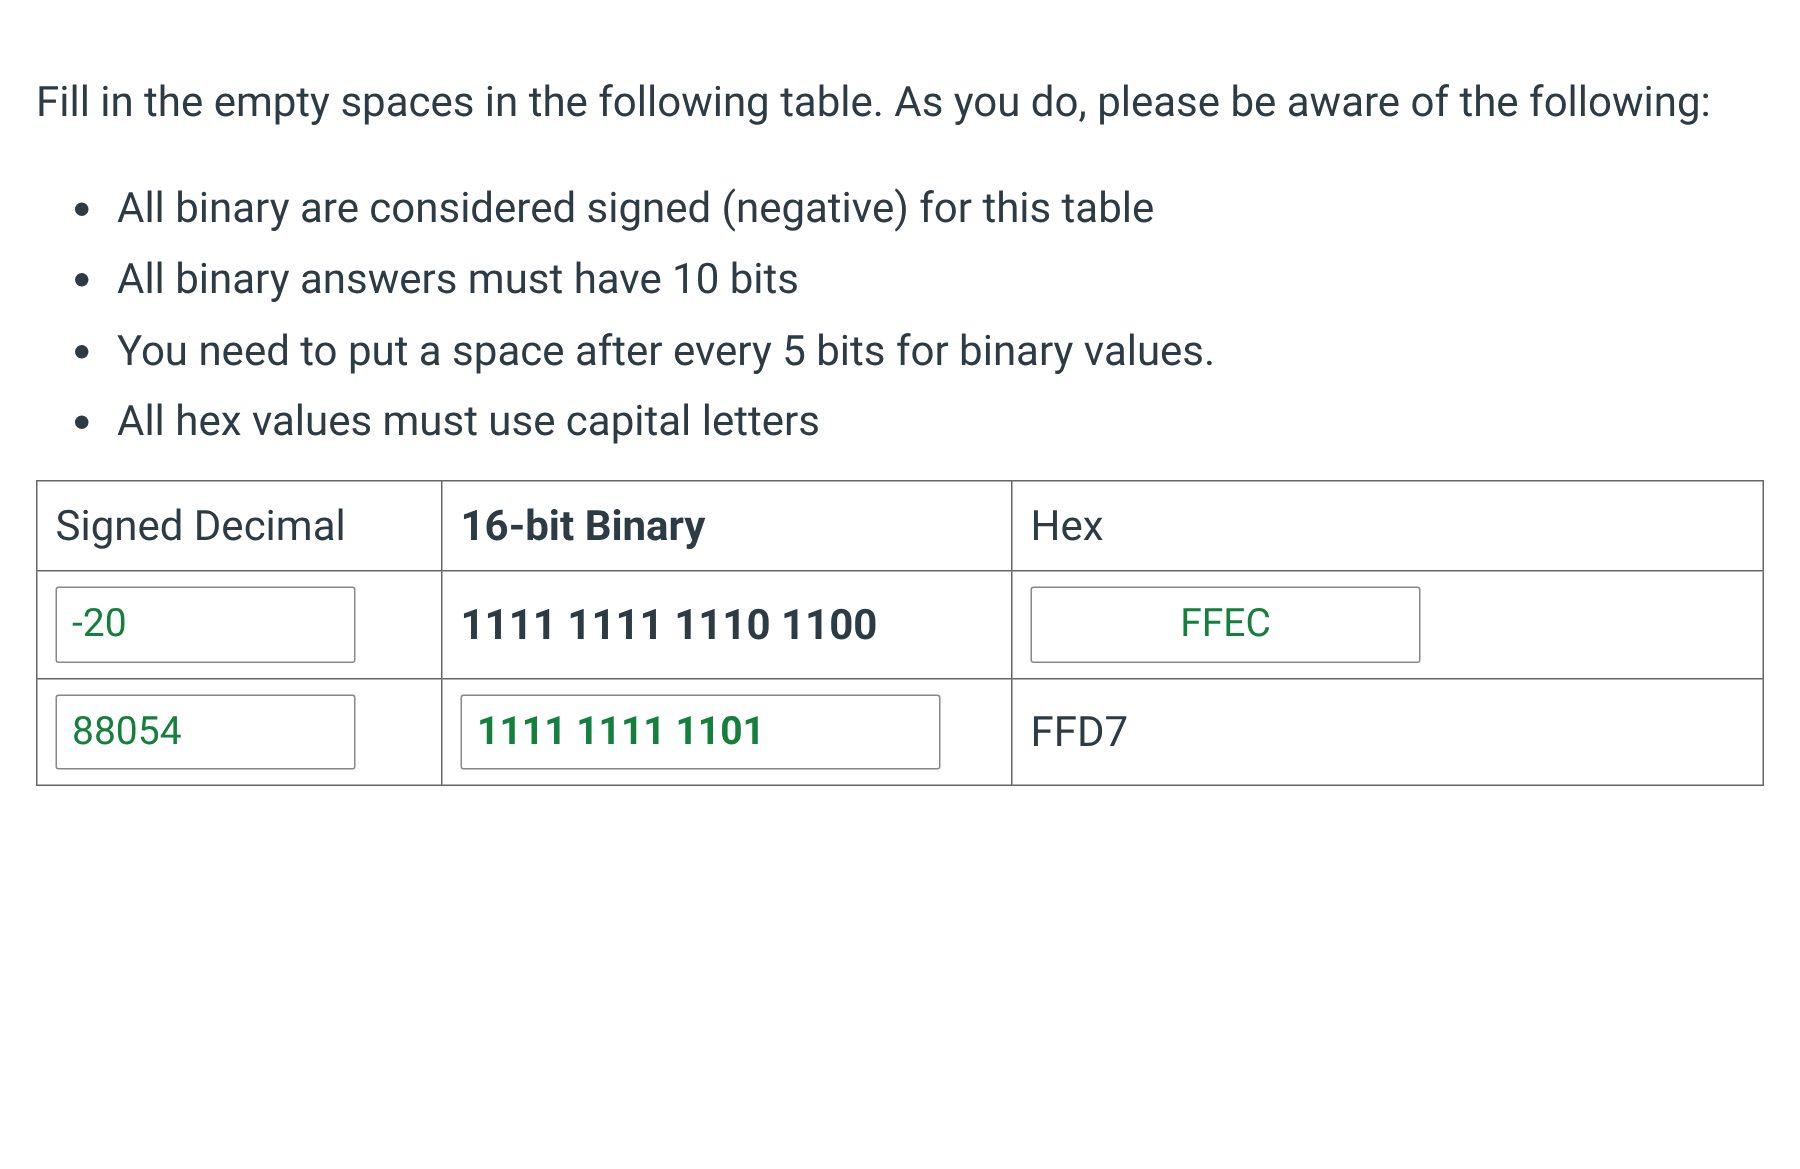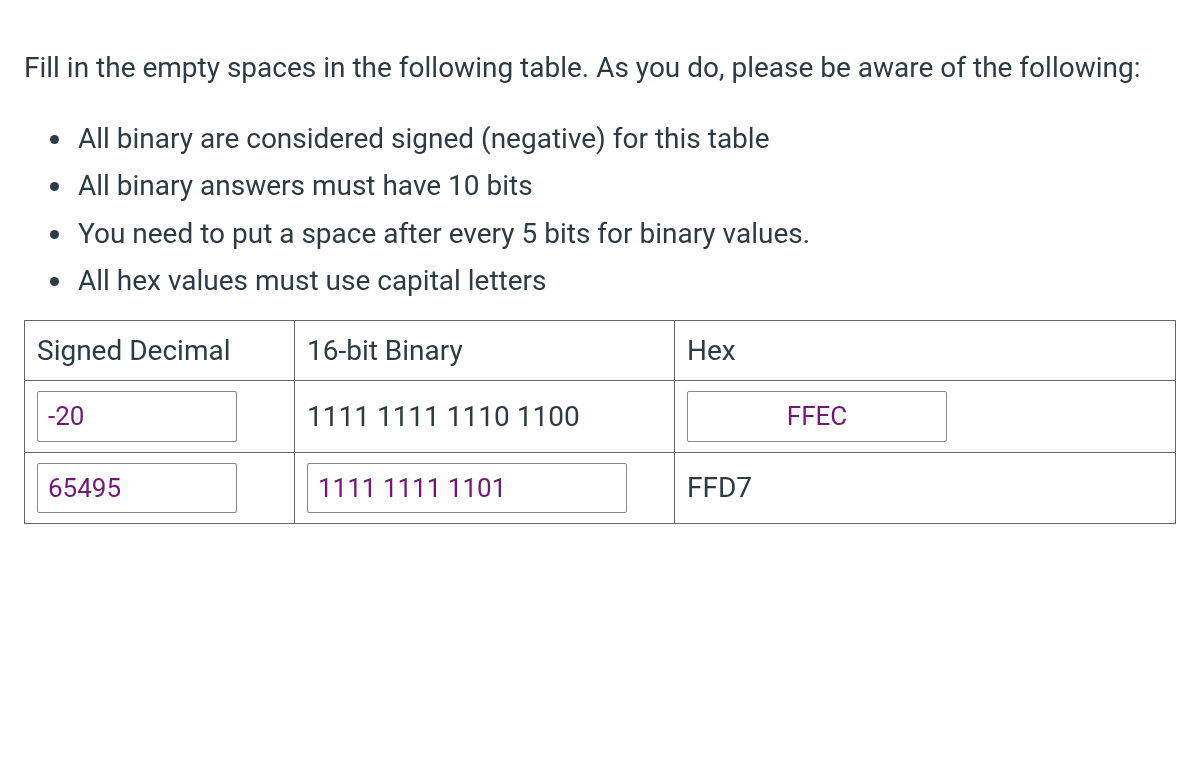--- a/index.html
+++ b/index.html
@@ -39,32 +39,33 @@
       height: 70px;
     }
     thead td {
       height: 55px;
     }
     .col-decimal {
       width: 270px;
     }
     .col-binary {
       width: 380px;
+      font-weight: bold;
     }
     .col-hex {
       width: auto;
     }
     .input-box {
       display: inline-block;
       border: 1px solid #888;
       border-radius: 2px;
       padding: 6px 10px;
       min-height: 42px;
       font-size: 26px;
-      color: #701a75;
+      color: #15803d;
       background: #fff;
       vertical-align: middle;
     }
     .input-wide {
       width: 320px;
     }
     .input-narrow {
       width: 200px;
     }
     .input-hex {
@@ -105,21 +106,21 @@
       </td>
       <td class="col-binary">
         <span class="static-text">1111 1111 1110 1100</span>
       </td>
       <td class="col-hex">
         <span class="input-box input-hex">FFEC</span>
       </td>
     </tr>
     <tr>
       <td class="col-decimal">
-        <span class="input-box input-narrow">65495</span>
+        <span class="input-box input-narrow">88054</span>
       </td>
       <td class="col-binary">
         <span class="input-box input-wide">1111 1111 1101</span>
       </td>
       <td class="col-hex">
         <span class="static-text">FFD7</span>
       </td>
     </tr>
   </tbody>
 </table>

